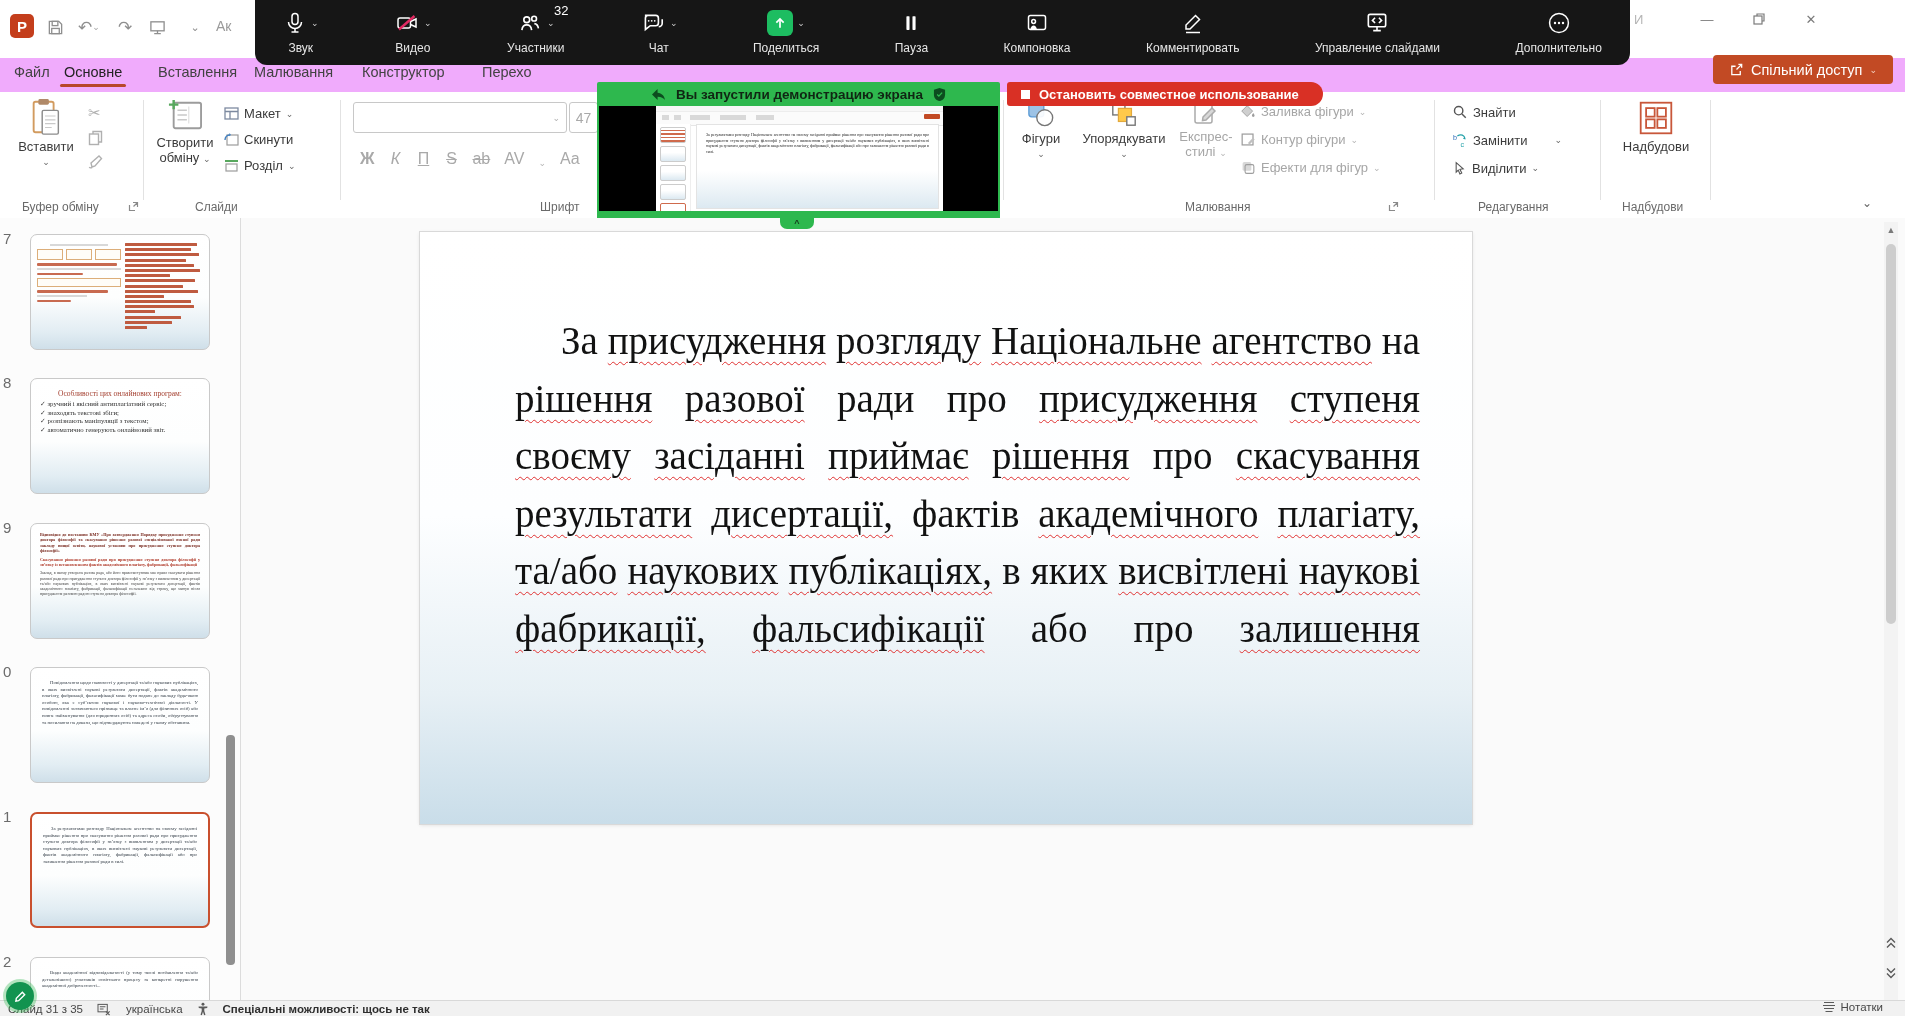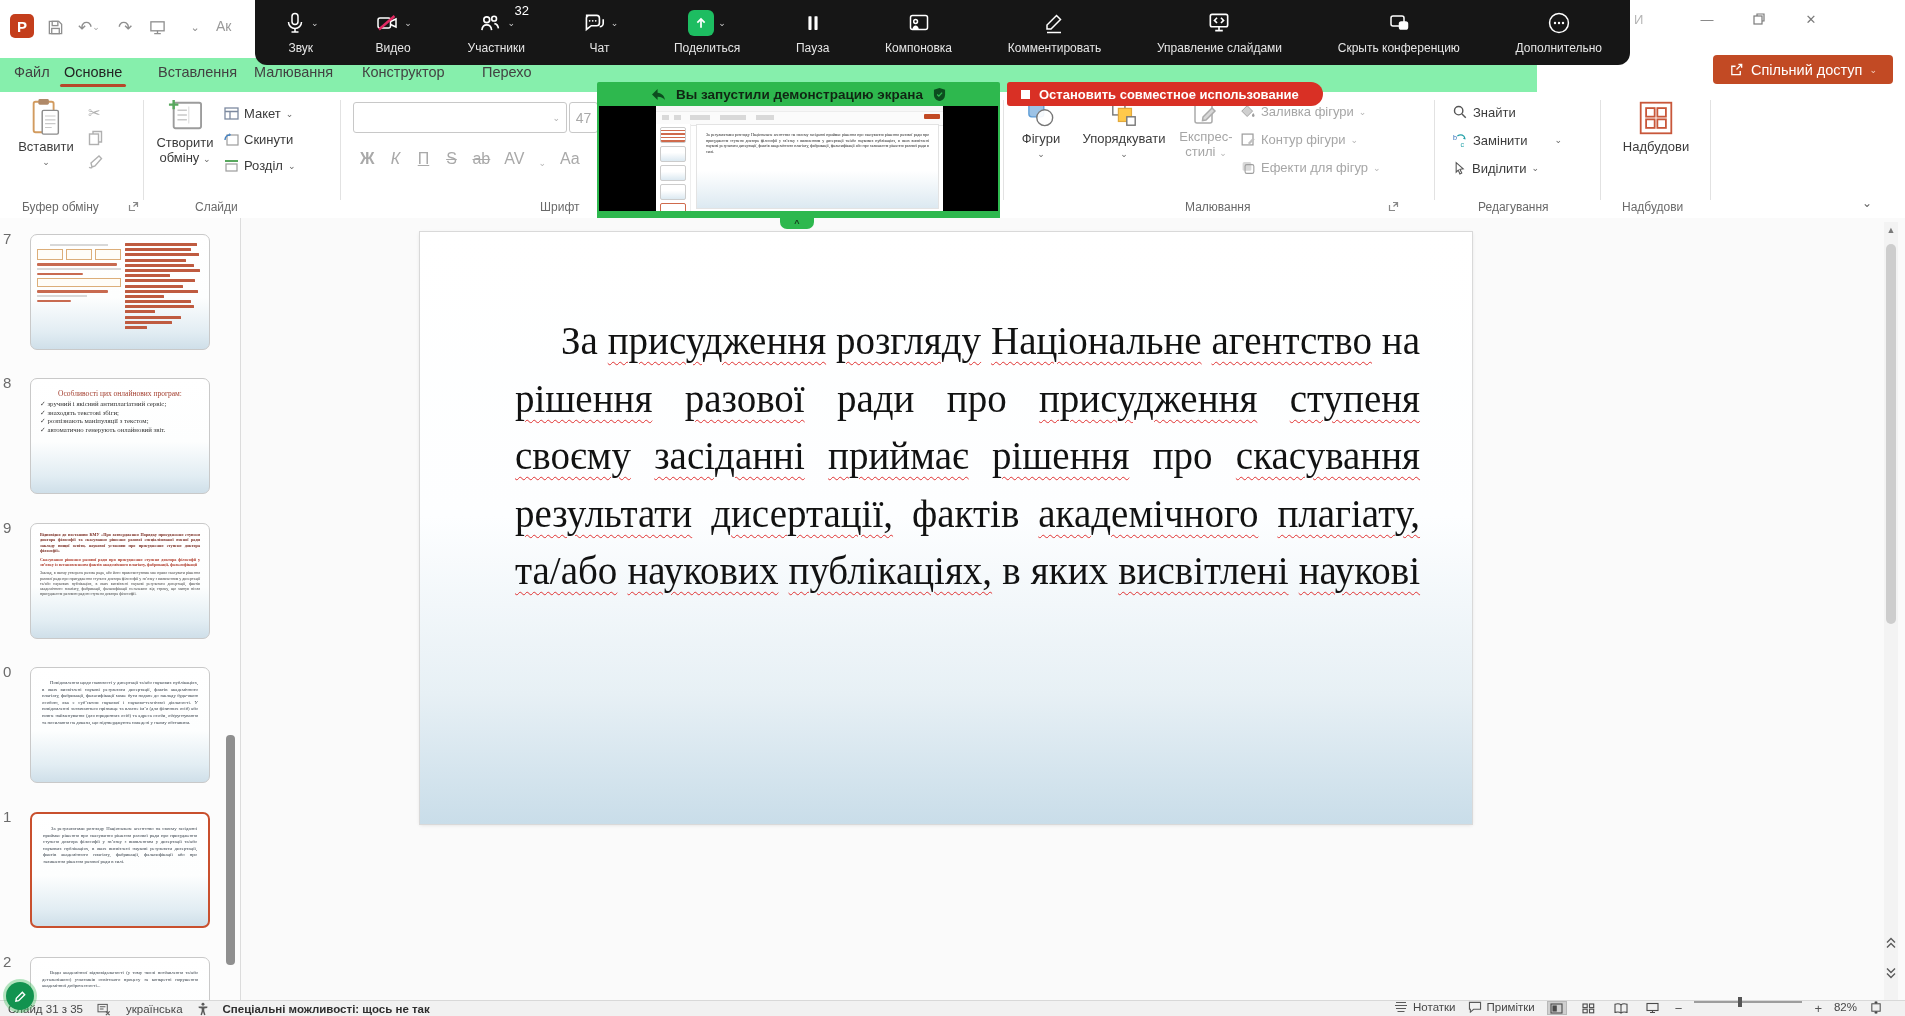--- a/index.html
+++ b/index.html
@@ -10,21 +10,21 @@
 
   
   #titlebar{left:0;top:0;width:1905px;height:50px;background:#fff;}
   #app-logo{left:10px;top:14px;width:24px;height:24px;border-radius:5px;background:#c43e1c;color:#fff;
             font-weight:bold;font-size:15px;display:flex;align-items:center;justify-content:center;}
   .qat{top:16px;width:22px;height:22px;display:flex;align-items:center;justify-content:center;color:#8f8f8f;}
   .doc-title{color:#9a9a9a;font-size:14px;top:18px;}
   .winctl{top:6px;width:30px;height:26px;display:flex;align-items:center;justify-content:center;color:#7b7b7b;font-size:13px;}
 
   
-  #tabs-row{left:0;top:58px;width:1537px;height:34px;background:#86efac;}
+  #tabs-row{left:0;top:58px;width:1905px;height:34px;background:#f0abfc;}
   .rtab{position:absolute;top:6px;font-size:14.5px;color:#424242;white-space:nowrap;}
   .rtab.active{font-weight:normal;color:#232323;}
   .rtab .tab-underline{position:absolute;left:-4px;right:-4px;bottom:-7px;height:3.5px;background:#b7472a;border-radius:2px;}
 
   
   #ribbon{left:0;top:92px;width:1905px;height:126px;background:#fff;border-bottom:1px solid #d8d8d8;}
   .rdiv{position:absolute;top:8px;height:100px;width:1px;background:#e2e2e2;}
   .grp-label{position:absolute;top:108px;font-size:12px;color:#6a6a6a;white-space:nowrap;}
   .launcher{position:absolute;top:109px;width:11px;height:11px;}
   .rbtn-big{position:absolute;display:flex;flex-direction:column;align-items:center;gap:3px;}
@@ -122,21 +122,21 @@
   .dbl-chev{position:absolute;left:1884px;width:14px;height:26px;display:flex;flex-direction:column;align-items:center;justify-content:center;color:#5a5a5a;}
 
   
   #annotate-btn{left:6px;top:982px;width:28px;height:28px;border-radius:50%;background:#12934f;z-index:50;
                 display:flex;align-items:center;justify-content:center;box-shadow:0 0 0 3px rgba(46,184,78,0.35);}
 
   
   #statusbar{left:0;top:1000px;width:1905px;height:16px;background:#f1f1f1;border-top:1px solid #d8d8d8;
              font-size:11.5px;color:#474747;}
   #status-left{position:absolute;left:8px;top:0;height:16px;display:flex;align-items:center;gap:14px;}
-  #status-right{position:absolute;right:22px;top:0;height:16px;display:flex;align-items:flex-start;gap:12px;}
+  #status-right{position:absolute;right:22px;top:0;height:16px;display:flex;align-items:flex-end;gap:12px;flex-direction:column;}
   .sb-item{display:flex;align-items:center;gap:5px;white-space:nowrap;}
   .sb-bold{font-weight:bold;color:#2e2e2e;}
   .view-btn{width:20px;height:14px;display:flex;align-items:center;justify-content:center;}
   .view-btn.sel{background:#cfcfcf;border:1px solid #b8b8b8;box-sizing:border-box;}
   #zoom-track{width:108px;height:2px;background:#9d9d9d;position: relative;}
   #zoom-knob{position:absolute;left:44px;top:-4px;width:4px;height:10px;background:#555;}
 </style>
 </head>
 <body>
 
@@ -479,29 +479,20 @@
       </div>
       <div class="zitem">
         <div class="zicon-row">
           <svg width="26" height="26" viewBox="0 0 24 24" fill="none" stroke="#fff" stroke-width="1.5">
             <rect x="4" y="4" width="16" height="11.5" rx="1.6"></rect>
             <path d="m10.2 7.2-2.4 2.4 2.4 2.4M13.8 7.2l2.4 2.4-2.4 2.4"></path>
             <path d="M12 15.5V19M8.5 19h7"></path>
           </svg>
         </div>
         <div class="zlabel">Управление слайдами</div>
-      </div>
-      <div class="zitem">
-        <div class="zicon-row">
-          <svg width="26" height="24" viewBox="0 0 24 24" fill="none" stroke="#fff" stroke-width="1.5">
-            <rect x="4" y="5" width="13" height="10" rx="2"></rect>
-            <rect x="12.5" y="11" width="8" height="7" rx="1.8" fill="#fff"></rect>
-          </svg>
-        </div>
-        <div class="zlabel">Скрыть конференцию</div>
       </div>
       <div class="zitem">
         <div class="zicon-row">
           <svg width="26" height="26" viewBox="0 0 24 24" fill="none" stroke="#fff" stroke-width="1.4">
             <circle cx="12" cy="12" r="8.7"></circle>
             <circle cx="8.3" cy="12" r="1.1" fill="#fff" stroke="none"></circle>
             <circle cx="12" cy="12" r="1.1" fill="#fff" stroke="none"></circle>
             <circle cx="15.7" cy="12" r="1.1" fill="#fff" stroke="none"></circle>
           </svg>
         </div>
@@ -625,20 +616,21 @@
   <div id="panel-thumb"></div>
 
   <div id="main-area" class="abs"></div>
   <div id="slide-canvas" class="abs">
     <div id="slide-text">
         <div class="slide-line first"><span>За</span> <span class="sp">присудження</span> <span class="sp">розгляду</span> <span class="sp">Національне</span> <span class="sp">агентство</span> <span>на</span></div>
         <div class="slide-line"><span class="sp">рішення</span> <span class="sp">разової</span> <span>ради</span> <span>про</span> <span class="sp">присудження</span> <span class="sp">ступеня</span></div>
         <div class="slide-line"><span class="sp">своєму</span> <span class="sp">засіданні</span> <span class="sp">приймає</span> <span class="sp">рішення</span> <span>про</span> <span class="sp">скасування</span></div>
         <div class="slide-line"><span class="sp">результати</span> <span class="sp">дисертації,</span> <span>фактів</span> <span class="sp">академічного</span> <span class="sp">плагіату,</span></div>
         <div class="slide-line"><span class="sp">та/або</span> <span class="sp">наукових</span> <span class="sp">публікаціях,</span> <span>в</span> <span>яких</span> <span class="sp">висвітлені</span> <span class="sp">наукові</span></div>
+        <div class="slide-line"><span class="sp">фабрикації,</span> <span class="sp">фальсифікації</span> <span>або</span> <span>про</span> <span class="sp">залишення</span></div>
       </div>
   </div>
 
   <div id="v-scroll" class="abs"></div>
   <div class="v-arrow abs" style="top:222px">▲</div>
   <div id="v-thumb"></div>
   <div class="dbl-chev abs" style="top:930px">
     <svg width="10" height="12" viewBox="0 0 10 12" fill="none" stroke="#5a5a5a" stroke-width="1.4">
         <path d="m1 5.5 4-4 4 4"></path>
         <path d="m1 10.5 4-4 4 4"></path>

